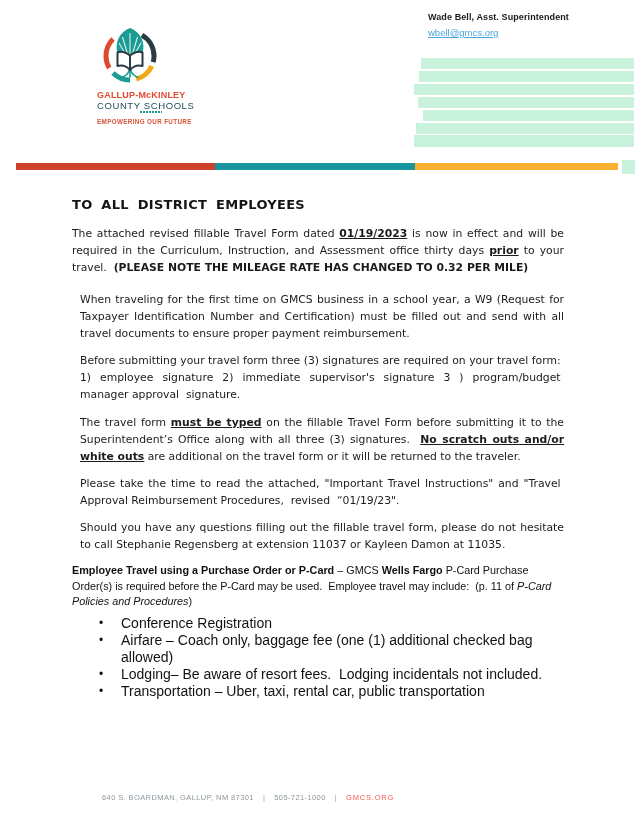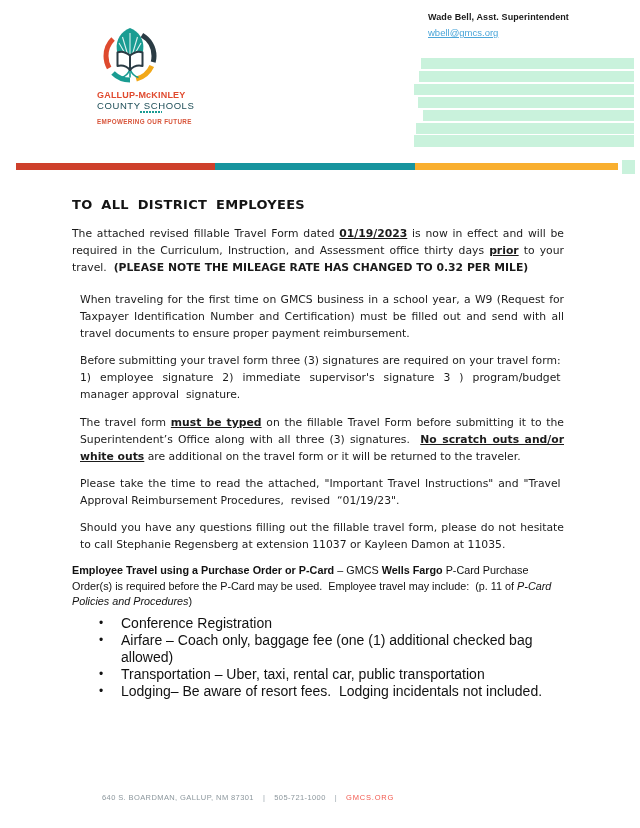--- a/index.html
+++ b/index.html
@@ -129,22 +129,22 @@
         <p class="para indent"><span>When traveling for the first time on GMCS business in a school year, a W9 (Request for Taxpayer Identification Number and Certification) must be filled out and send with all travel documents to ensure proper payment reimbursement.</span></p>
         <p class="para indent"><span>Before submitting your travel form three (3) signatures are required on your travel form:&nbsp; 1) employee signature 2) immediate supervisor's signature 3 ) program/budget&nbsp; manager approval&nbsp; signature.</span></p>
         <p class="para indent"><span>The travel form </span><span class="seg-bu">must be typed</span><span> on the fillable Travel Form before submitting it to the Superintendent’s Office along with all three (3) signatures.&nbsp; </span><span class="seg-u">No scratch outs and/or white outs</span><span> are additional on the travel form or it will be returned to the traveler.</span></p>
         <p class="para indent"><span>Please take the time to read the attached, "Important Travel Instructions" and "Travel&nbsp; Approval Reimbursement Procedures,&nbsp; revised&nbsp; “01/19/23".</span></p>
         <p class="para indent"><span>Should you have any questions filling out the fillable travel form, please do not hesitate to call Stephanie Regensberg at extension 11037 or Kayleen Damon at 11035.</span></p>
         <p class="para alt"><span class="seg-b">Employee Travel using a Purchase Order or P-Card</span><span> – GMCS </span><span class="seg-b">Wells Fargo</span><span> P-Card Purchase Order(s) is required before the P-Card may be used.&nbsp; Employee travel may include:&nbsp; (p. 11 of </span><span class="seg-i">P-Card Policies and Procedures</span><span>)</span></p>
       </div>
     <ul class="bullets" id="bullets">
         <li>Conference Registration</li>
         <li>Airfare – Coach only, baggage fee (one (1) additional checked bag allowed)</li>
+        <li>Lodging– Be aware of resort fees.&nbsp; Lodging incidentals not included.</li>
         <li>Transportation – Uber, taxi, rental car, public transportation</li>
-        <li>Lodging– Be aware of resort fees.&nbsp; Lodging incidentals not included.</li>
       </ul>
   </main>
 
   <footer class="footer">
     <span>640 S. BOARDMAN, GALLUP, NM 87301</span><span class="pipe">|</span><span>505-721-1000</span><span class="pipe">|</span><a class="site">GMCS.ORG</a>
   </footer>
 
 </div>
 
 </body></html>

